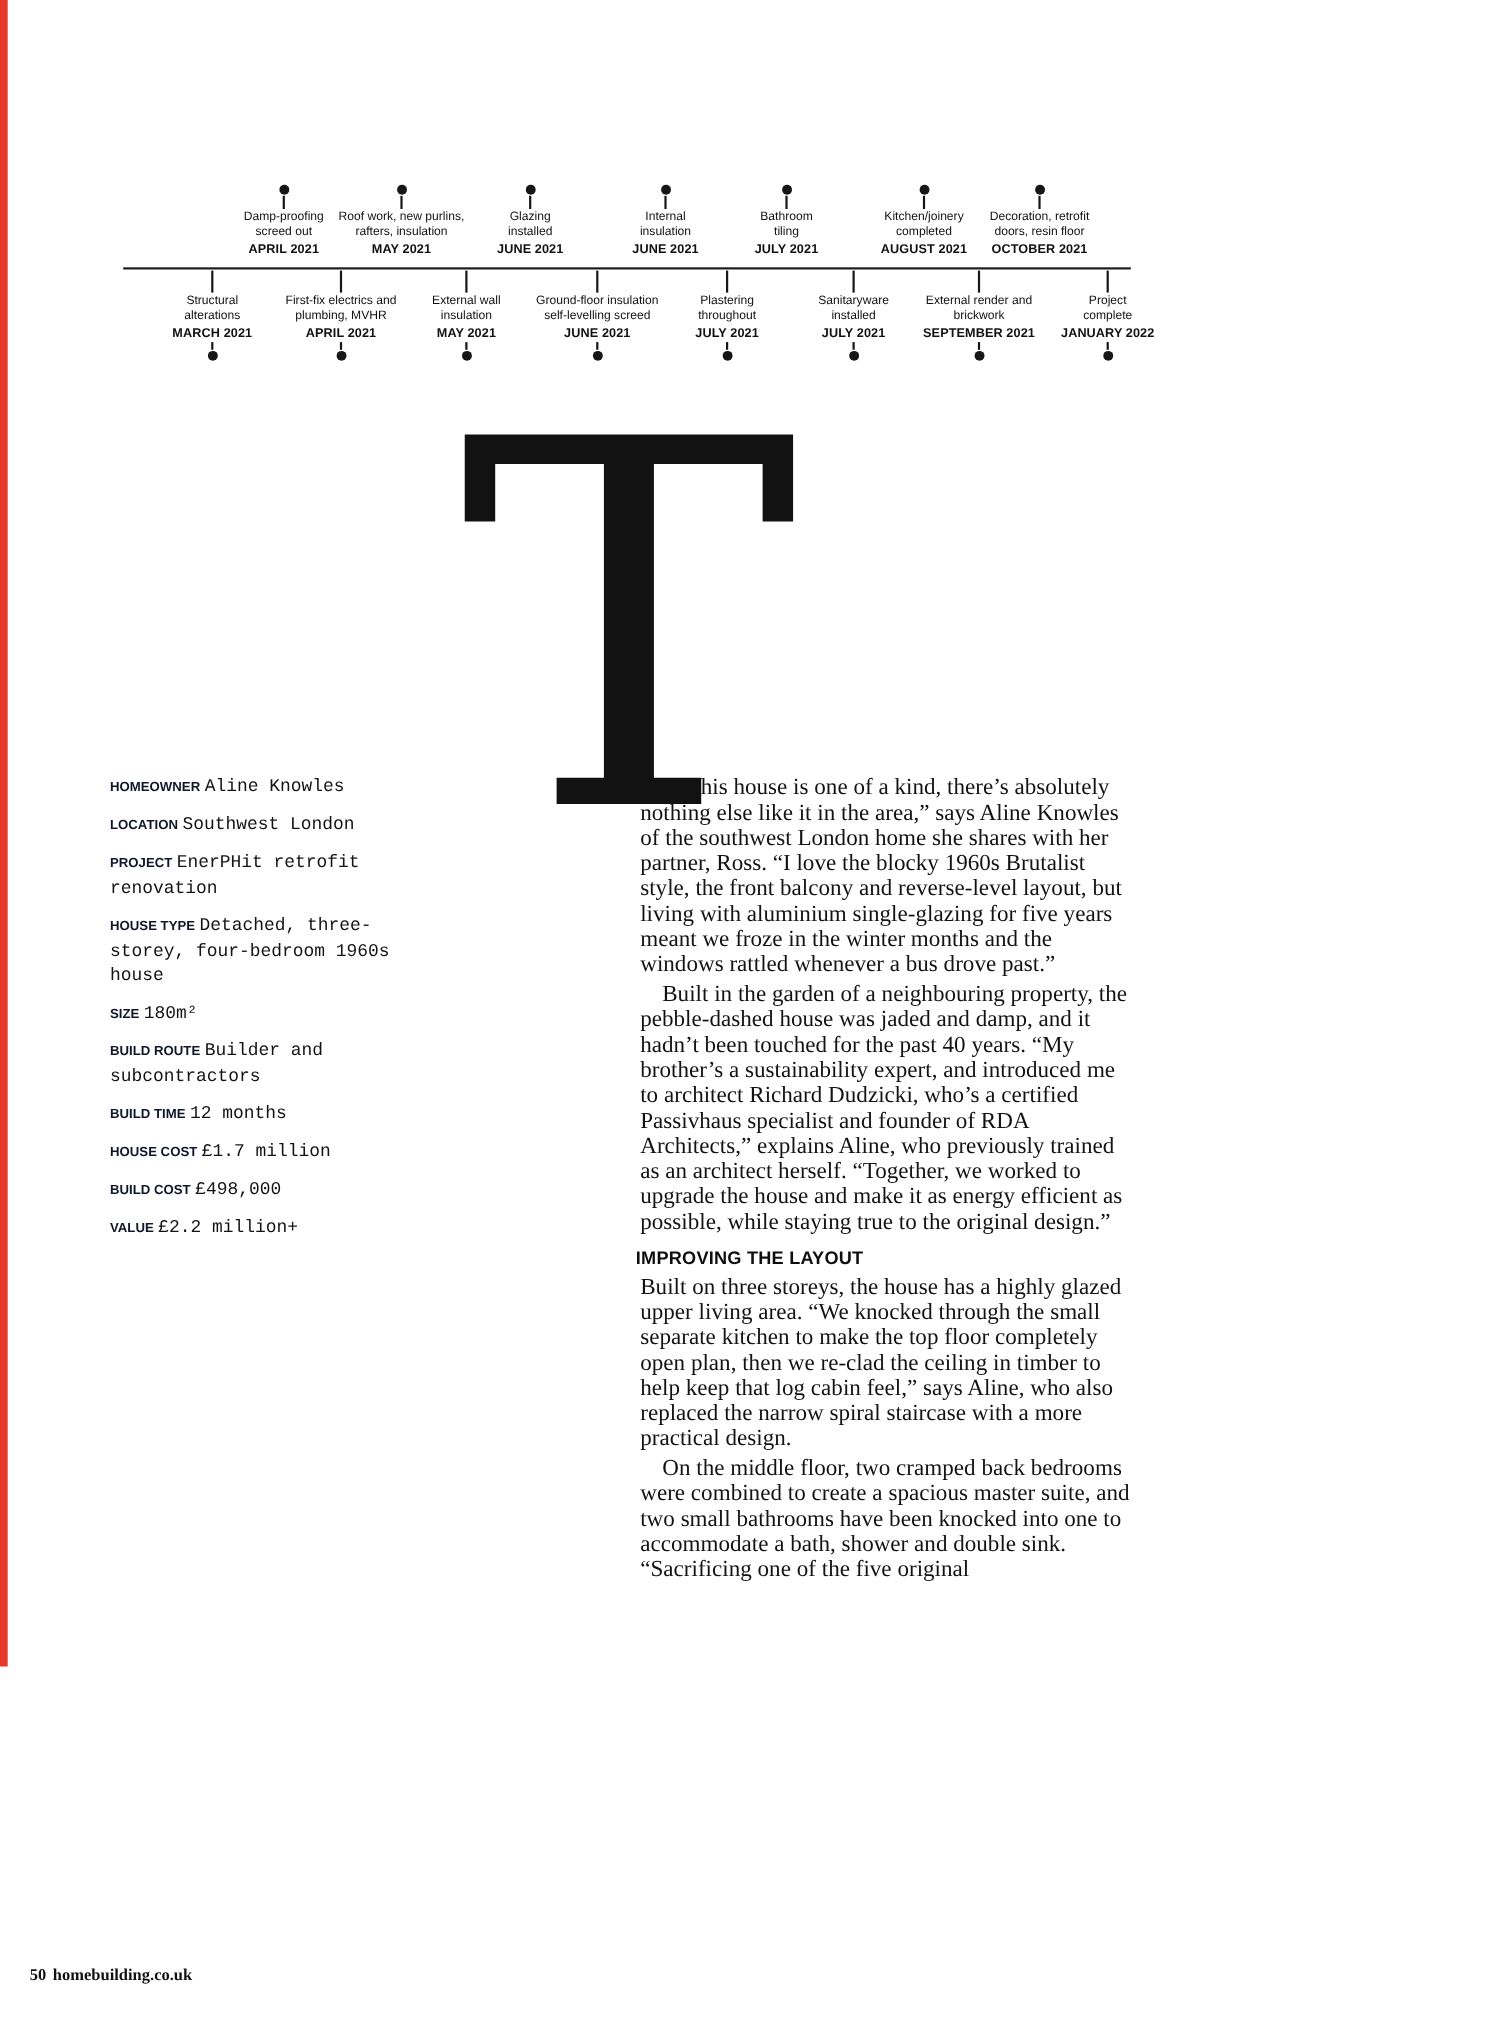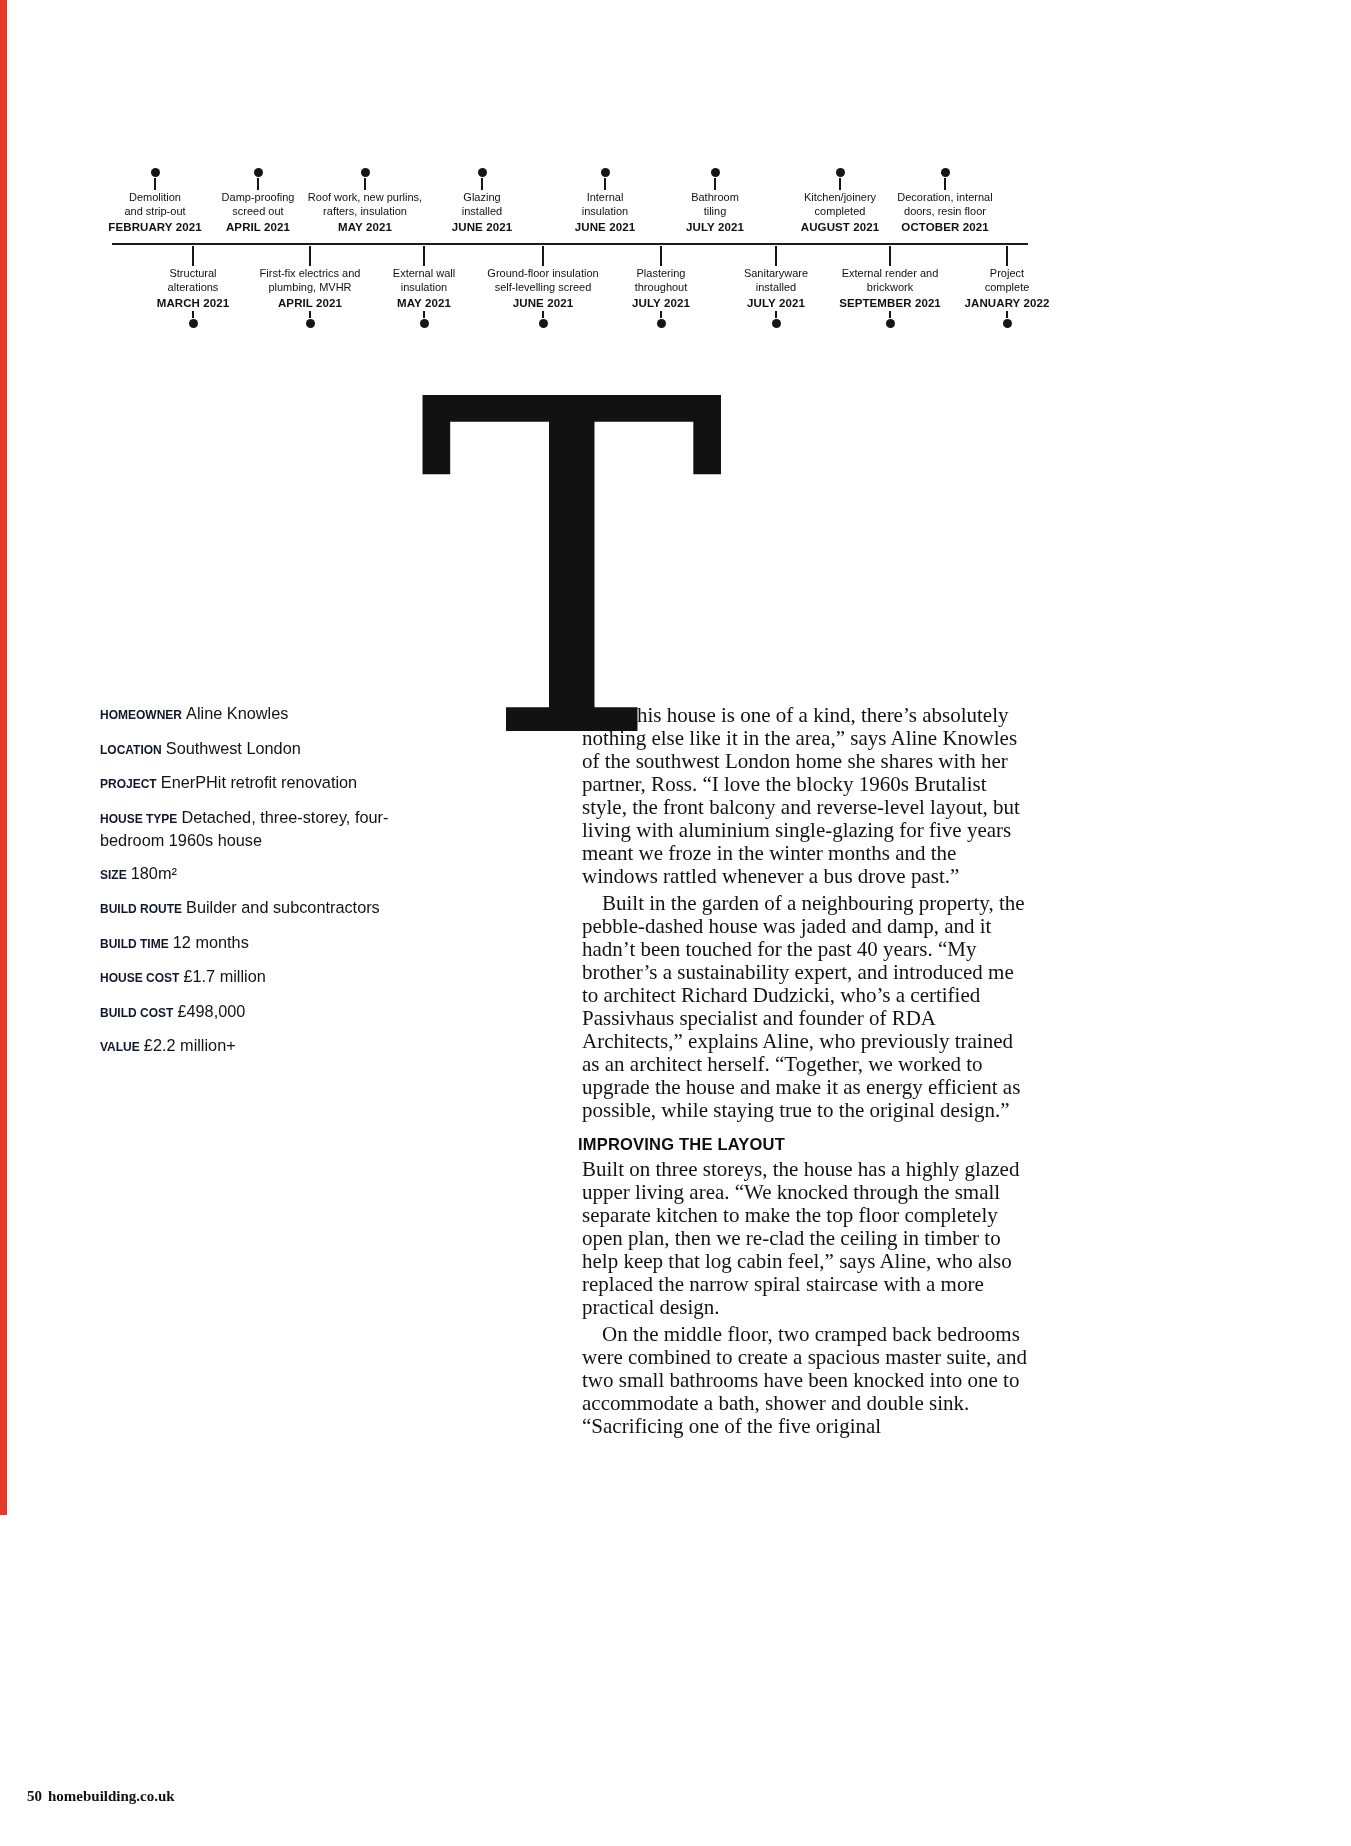--- a/index.html
+++ b/index.html
@@ -90,21 +90,21 @@
     left: 100px; top: 703px;
     width: 300px;
   }
   .fact { margin-bottom: 11px; font-size: 16.3px; line-height: 21.5px; }
   .fact-label {
     font-family: "Liberation Sans", sans-serif;
     font-weight: 700;
     font-size: 12px;
     color: #0f172a;
   }
-  .fact-value { font-family: Liberation Sans, sans-serif; color: #131313; }
+  .fact-value { font-family: Liberation Mono, monospace; color: #131313; }
   .credits { margin-top: 27px; }
   .credits .fact { margin-bottom: 2px; }
 
   
   .article {
     position: absolute;
     left: 578px; top: 700px;
     width: 455px;
   }
   .article p {
@@ -151,27 +151,20 @@
 <body>
 
 <div class="page">
 
   <div class="accent-stripe" style="background: rgb(232, 58, 43);"></div>
 
 
   <div class="tl-graphic">
     <div class="tl-line"></div>
 
-    <div class="tl-event top" style="left:-5px">
-      <span class="tl-dot"></span>
-      <span class="tl-stem" style="height:12px"></span>
-      <span class="tl-label">Demolition
-and strip-out</span>
-      <span class="tl-date">FEBRUARY 2021</span>
-    </div>
     <div class="tl-event top" style="left:98px">
       <span class="tl-dot"></span>
       <span class="tl-stem" style="height:12px"></span>
       <span class="tl-label">Damp-proofing
 screed out</span>
       <span class="tl-date">APRIL 2021</span>
     </div>
     <div class="tl-event top" style="left:205px">
       <span class="tl-dot"></span>
       <span class="tl-stem" style="height:12px"></span>
@@ -203,21 +196,21 @@
     <div class="tl-event top" style="left:680px">
       <span class="tl-dot"></span>
       <span class="tl-stem" style="height:12px"></span>
       <span class="tl-label">Kitchen/joinery
 completed</span>
       <span class="tl-date">AUGUST 2021</span>
     </div>
     <div class="tl-event top" style="left:785px">
       <span class="tl-dot"></span>
       <span class="tl-stem" style="height:12px"></span>
-      <span class="tl-label">Decoration, internal
+      <span class="tl-label">Decoration, retrofit
 doors, resin floor</span>
       <span class="tl-date">OCTOBER 2021</span>
     </div>
 
     <div class="tl-event bottom" style="left:33px">
       <span class="tl-stem" style="height:20px"></span>
       <span class="tl-label">Structural
 alterations</span>
       <span class="tl-date">MARCH 2021</span>
       <span class="tl-stem" style="height:7px"></span>

